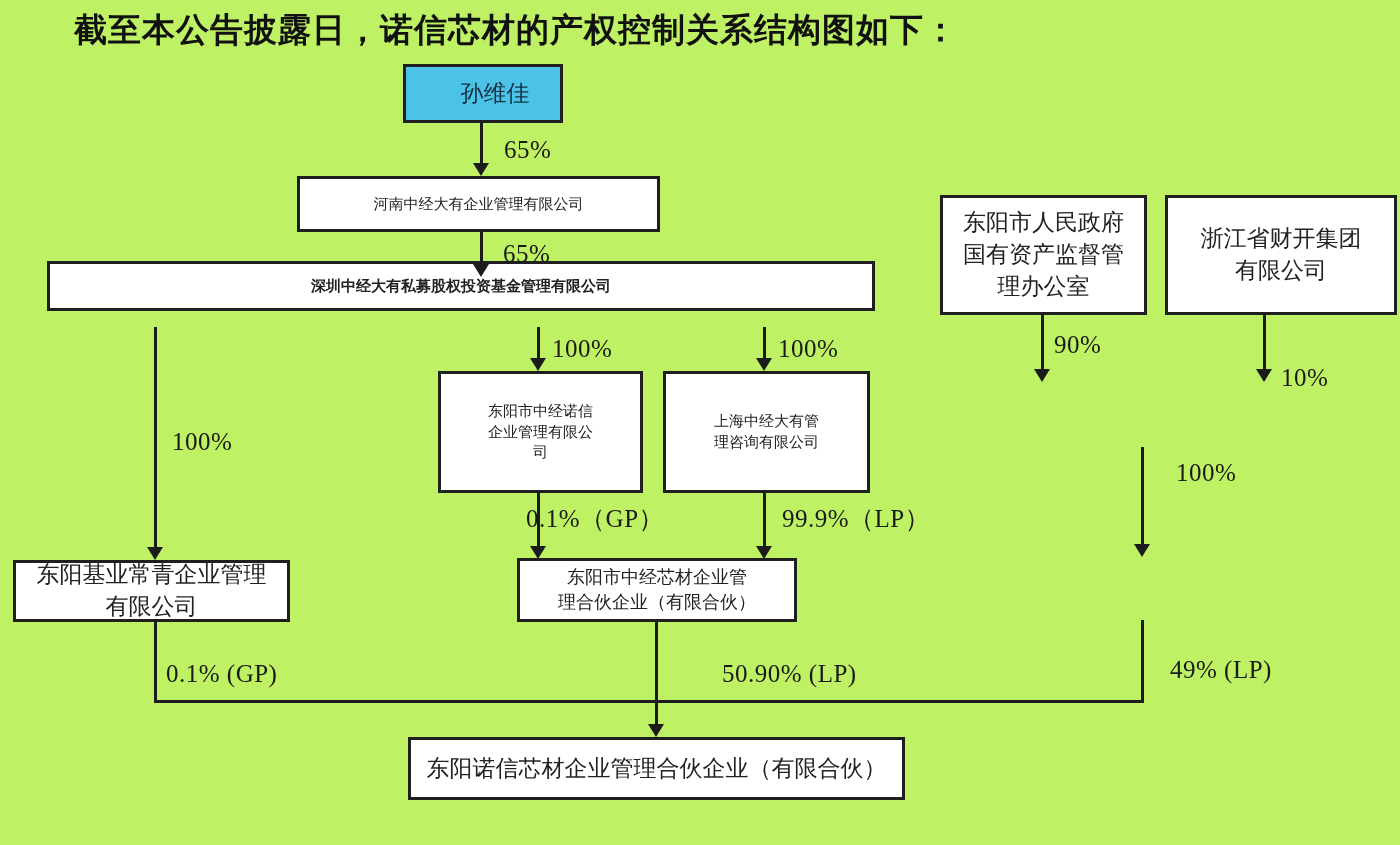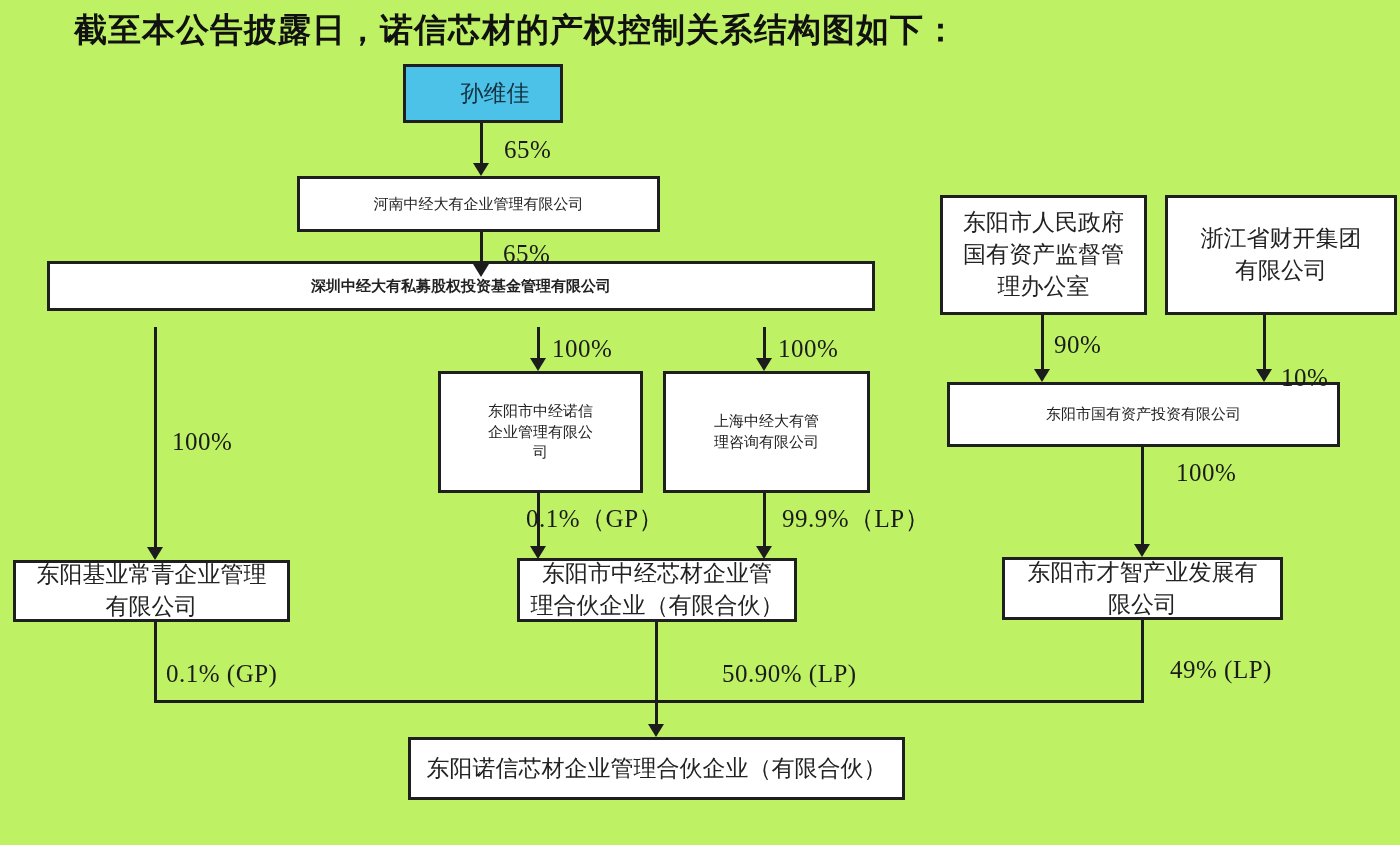--- a/index.html
+++ b/index.html
@@ -58,30 +58,27 @@
 企业管理有限公
 司</div>
 
   <div class="box" style="left:940px;top:195px;width:207px;height:120px;font-size:23px;">东阳市人民政府
 国有资产监督管
 理办公室</div>
 
   <div class="box" style="left:1165px;top:195px;width:232px;height:120px;font-size:23px;">浙江省财开集团
 有限公司</div>
 
-  <div class="box" style="left:947px;top:382px;width:393px;height:65px;">东阳市国有资产投资有限公司</div>
 
   <div class="box" style="left:13px;top:560px;width:277px;height:62px;font-size:23px;">东阳基业常青企业管理
 有限公司</div>
 
-  <div class="box" style="left:517px;top:558px;width:280px;height:64px;font-size:23px;">东阳市中经芯材企业管
+  <div class="box" style="left:517px;top:558px;width:280px;height:64px;font-size:18px;">东阳市中经芯材企业管
 理合伙企业（有限合伙）</div>
 
-  <div class="box" style="left:1002px;top:557px;width:281px;height:63px;font-size:23px;">东阳市才智产业发展有
-限公司</div>
 
   <div class="box" style="left:408px;top:737px;width:497px;height:63px;font-size:23px;">东阳诺信芯材企业管理合伙企业（有限合伙）</div>
 
   <div class="vline" style="left:480px;top:123px;height:41px;"></div>
   <div class="arr" style="left:473px;top:163px;"></div>
   <div class="pct" style="left:504px;top:136px;">65%</div>
 
   <div class="vline" style="left:480px;top:232px;height:33px;"></div>
   <div class="arr" style="left:473px;top:264px;"></div>
   <div class="pct" style="left:503px;top:240px;">65%</div>

